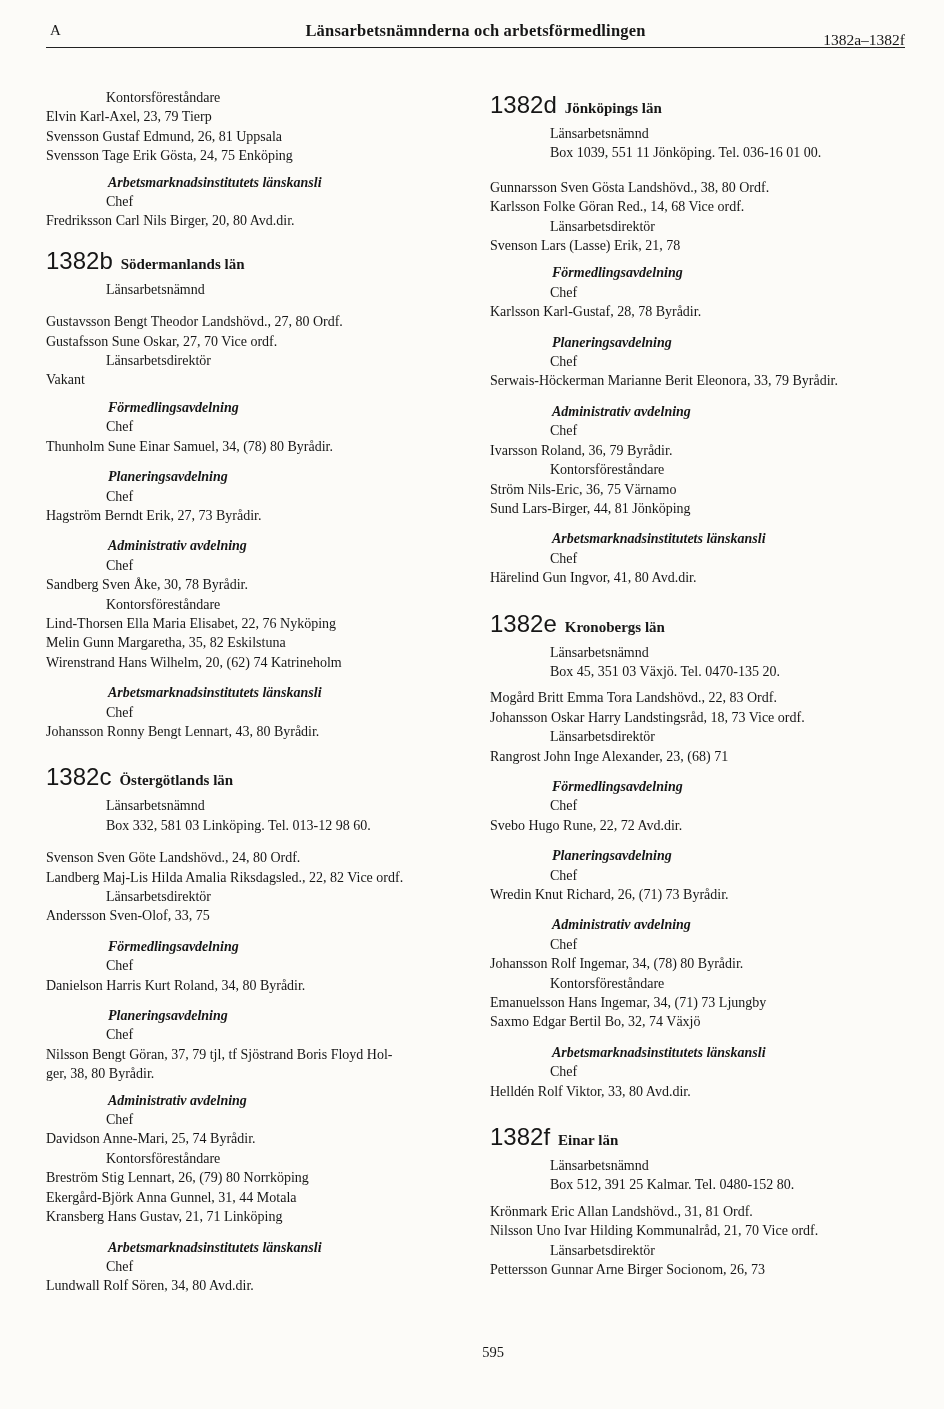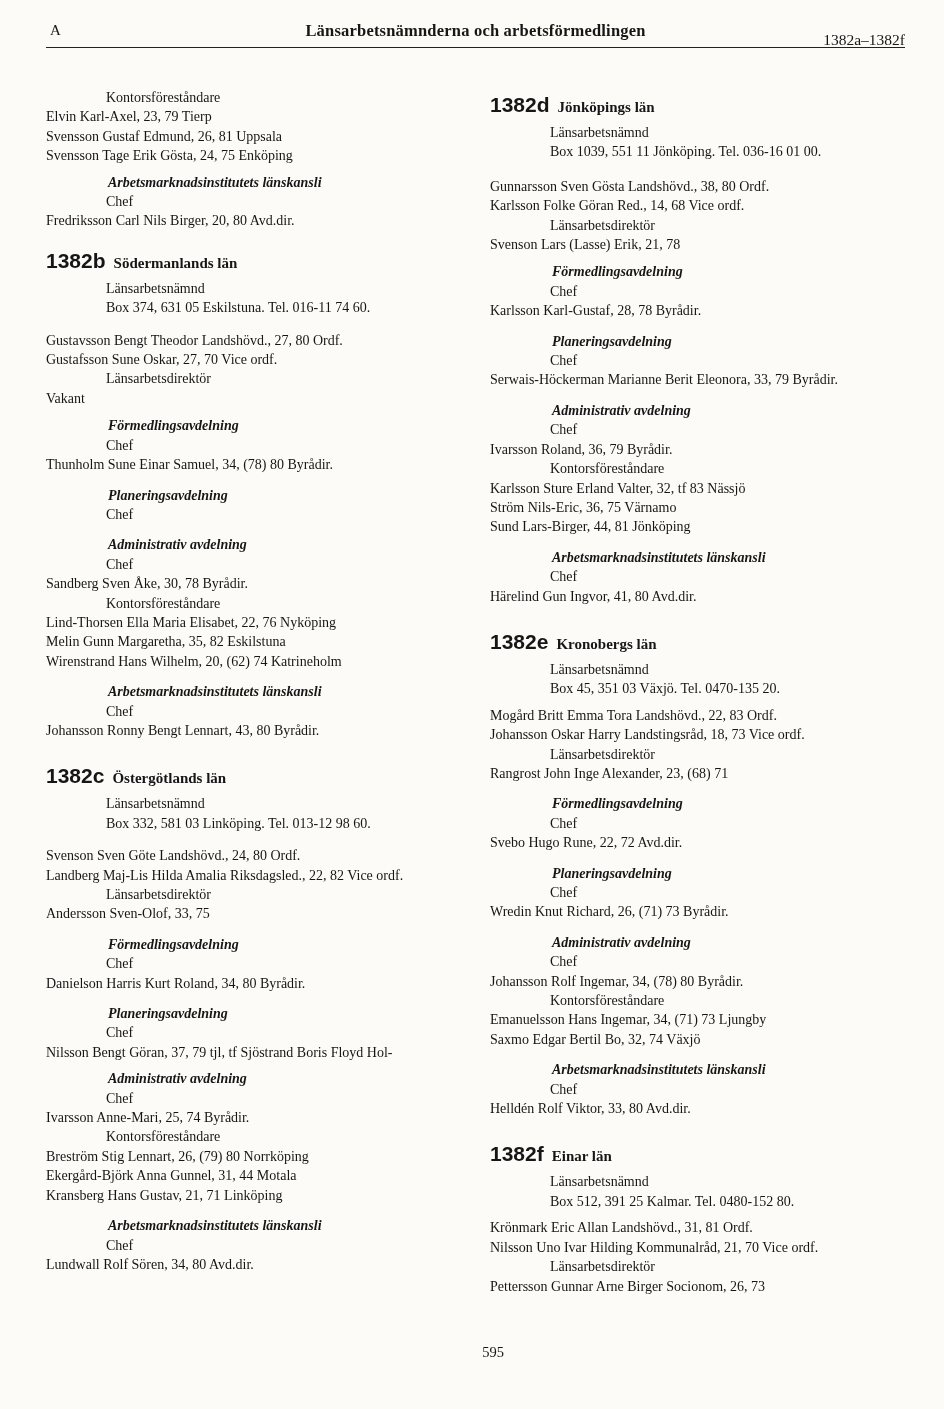--- a/index.html
+++ b/index.html
@@ -40,21 +40,21 @@
     align-items:flex-start;
   }
   .col { width:414px; flex:0 0 414px; }
   .ln { font-size:14px; line-height:19.4px; white-space:nowrap; }
   .sub  { padding-left:60px; }
   .dept { padding-left:62px; font-style:italic; font-weight:bold; }
   .entry b { font-weight:normal; }
   .head { margin-top:5px; margin-bottom:4px; line-height:24px; white-space:nowrap; }
   .head .num {
     font-family:"Liberation Sans", sans-serif;
-    font-weight:bold; font-size:21px;
+    font-weight:normal; font-size:24px;
   }
   .head .ttl { font-weight:bold; font-size:15px; margin-left:8px; }
   .spacer { width:1px; }
   
   .pagenum {
     position:absolute; top:1344px; left:0; right:0;
     text-align:center; font-size:14.5px;padding-left:42px;
   }
 </style>
 </head>
@@ -74,33 +74,33 @@
         <div class="ln entry"><b>Elvin Karl-Axel</b><span>, 23, 79 Tierp</span></div>
         <div class="ln entry"><b>Svensson Gustaf</b><span> Edmund, 26, 81 Uppsala</span></div>
         <div class="ln entry"><b>Svensson Tage</b><span> Erik Gösta, 24, 75 Enköping</span></div>
         <div class="spacer" style="height: 7px;"></div>
         <div class="ln dept">Arbetsmarknadsinstitutets länskansli</div>
         <div class="ln sub">Chef</div>
         <div class="ln entry"><b>Fredriksson</b><span> Carl Nils </span><b>Birger</b><span>, 20, 80 Avd.dir.</span></div>
         <div class="spacer" style="height: 13px;"></div>
         <div class="head"><span class="num">1382b</span><span class="ttl">Södermanlands län</span></div>
         <div class="ln sub">Länsarbetsnämnd</div>
-        <div class="ln sub">Box 374, 631 05 Eskilstuna. Tel. 016-11 74 60.</div>
         <div class="spacer" style="height: 13px;"></div>
         <div class="ln entry"><b>Gustavsson Bengt</b><span> Theodor Landshövd., 27, 80 Ordf.</span></div>
         <div class="ln entry"><b>Gustafsson Sune</b><span> Oskar, 27, 70 Vice ordf.</span></div>
         <div class="ln sub">Länsarbetsdirektör</div>
         <div class="ln entry"><span>Vakant</span></div>
         <div class="spacer" style="height: 8px;"></div>
         <div class="ln dept">Förmedlingsavdelning</div>
         <div class="ln sub">Chef</div>
         <div class="ln entry"><b>Thunholm Sune</b><span> Einar Samuel, 34, (78) 80 Byrådir.</span></div>
         <div class="spacer" style="height: 11px;"></div>
         <div class="ln dept">Planeringsavdelning</div>
         <div class="ln sub">Chef</div>
+        <div class="ln entry"><b>Hagström Berndt</b><span> Erik, 27, 73 Byrådir.</span></div>
         <div class="spacer" style="height: 11px;"></div>
         <div class="ln dept">Administrativ avdelning</div>
         <div class="ln sub">Chef</div>
         <div class="ln entry"><b>Sandberg Sven</b><span> Åke, 30, 78 Byrådir.</span></div>
         <div class="ln sub">Kontorsföreståndare</div>
         <div class="ln entry"><b>Lind-Thorsen Ella</b><span> Maria Elisabet, 22, 76 Nyköping</span></div>
         <div class="ln entry"><b>Melin Gunn</b><span> Margaretha, 35, 82 Eskilstuna</span></div>
         <div class="ln entry"><b>Wirenstrand Hans</b><span> Wilhelm, 20, (62) 74 Katrineholm</span></div>
         <div class="spacer" style="height: 11px;"></div>
         <div class="ln dept">Arbetsmarknadsinstitutets länskansli</div>
@@ -116,24 +116,25 @@
         <div class="ln sub">Länsarbetsdirektör</div>
         <div class="ln entry"><b>Andersson Sven-Olof</b><span>, 33, 75</span></div>
         <div class="spacer" style="height: 11px;"></div>
         <div class="ln dept">Förmedlingsavdelning</div>
         <div class="ln sub">Chef</div>
         <div class="ln entry"><b>Danielson</b><span> Harris Kurt </span><b>Roland</b><span>, 34, 80 Byrådir.</span></div>
         <div class="spacer" style="height: 11px;"></div>
         <div class="ln dept">Planeringsavdelning</div>
         <div class="ln sub">Chef</div>
         <div class="ln entry"><b>Nilsson Bengt</b><span> Göran, 37, 79 tjl, tf </span><b>Sjöstrand Boris</b><span> Floyd Hol-</span></div>
-        <div class="spacer" style="height: 7px;"></div>
-        <div class="ln dept">Administrativ avdelning</div>
-        <div class="ln sub">Chef</div>
-        <div class="ln entry"><b>Ivarsson Anne-Mari</b><span>, 25, 74 Byrådir.</span></div>
+        <div class="ln entry"><span>ger, 38, 80 Byrådir.</span></div>
+        <div class="spacer" style="height: 7px;"></div>
+        <div class="ln dept">Administrativ avdelning</div>
+        <div class="ln sub">Chef</div>
+        <div class="ln entry"><b>Davidson Anne-Mari</b><span>, 25, 74 Byrådir.</span></div>
         <div class="ln sub">Kontorsföreståndare</div>
         <div class="ln entry"><b>Breström Stig</b><span> Lennart, 26, (79) 80 Norrköping</span></div>
         <div class="ln entry"><b>Ekergård-Björk Anna</b><span> Gunnel, 31, 44 Motala</span></div>
         <div class="ln entry"><b>Kransberg Hans</b><span> Gustav, 21, 71 Linköping</span></div>
         <div class="spacer" style="height: 11px;"></div>
         <div class="ln dept">Arbetsmarknadsinstitutets länskansli</div>
         <div class="ln sub">Chef</div>
         <div class="ln entry"><b>Lundwall Rolf</b><span> Sören, 34, 80 Avd.dir.</span></div>
       </div>
     <div class="col" id="col-right">
@@ -151,21 +152,20 @@
         <div class="ln entry"><b>Karlsson Karl-Gustaf</b><span>, 28, 78 Byrådir.</span></div>
         <div class="spacer" style="height: 11px;"></div>
         <div class="ln dept">Planeringsavdelning</div>
         <div class="ln sub">Chef</div>
         <div class="ln entry"><b>Serwais-Höckerman Marianne</b><span> Berit Eleonora, 33, 79 Byrådir.</span></div>
         <div class="spacer" style="height: 11px;"></div>
         <div class="ln dept">Administrativ avdelning</div>
         <div class="ln sub">Chef</div>
         <div class="ln entry"><b>Ivarsson Roland</b><span>, 36, 79 Byrådir.</span></div>
         <div class="ln sub">Kontorsföreståndare</div>
-        <div class="ln entry"><b>Karlsson Sture</b><span> Erland Valter, 32, tf 83 Nässjö</span></div>
         <div class="ln entry"><b>Ström Nils-Eric</b><span>, 36, 75 Värnamo</span></div>
         <div class="ln entry"><b>Sund Lars-Birger</b><span>, 44, 81 Jönköping</span></div>
         <div class="spacer" style="height: 11px;"></div>
         <div class="ln dept">Arbetsmarknadsinstitutets länskansli</div>
         <div class="ln sub">Chef</div>
         <div class="ln entry"><b>Härelind</b><span> Gun Ingvor, 41, 80 Avd.dir.</span></div>
         <div class="spacer" style="height: 19px;"></div>
         <div class="head"><span class="num">1382e</span><span class="ttl">Kronobergs län</span></div>
         <div class="ln sub">Länsarbetsnämnd</div>
         <div class="ln sub">Box 45, 351 03 Växjö. Tel. 0470-135 20.</div>

